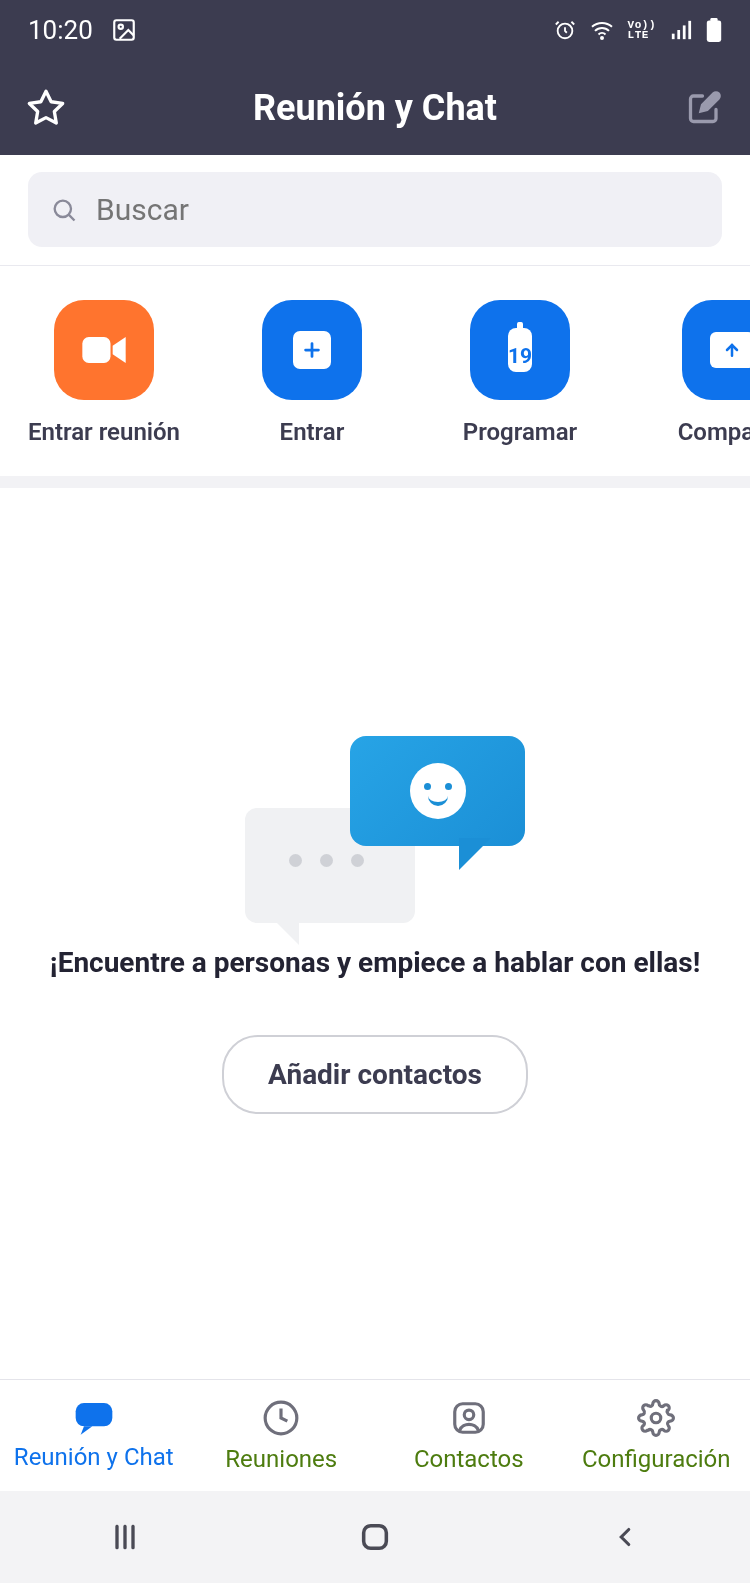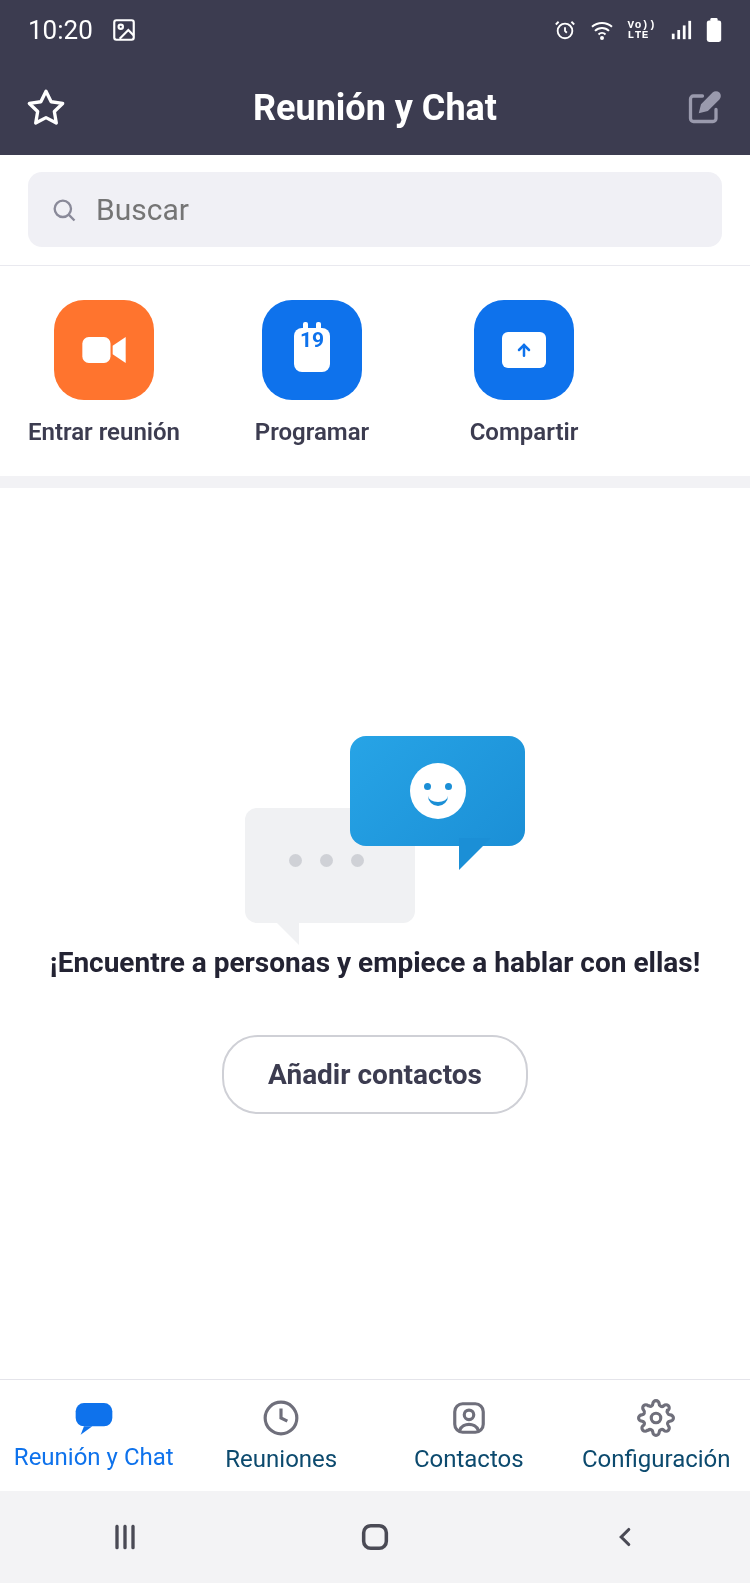--- a/index.html
+++ b/index.html
@@ -39,21 +39,21 @@
     .smile { width:56px; height:56px; border-radius:50%; background:#fff; position:relative; }
     .smile:before, .smile:after { content:""; position:absolute; background:#1b8fd6; border-radius:50%; width:7px; height:7px; top:20px; }
     .smile:before { left:14px; } .smile:after { right:14px; }
     .smile .m { position:absolute; left:18px; top:33px; width:20px; height:10px; border:4px solid #1b8fd6; border-top:none; border-left:none; border-right:none; border-radius:0 0 20px 20px; }
 
     .empty-title { font-size:28px; font-weight:700; color:#232333; text-align:center; }
     .add-btn { margin-top:56px; border:2px solid #cfd0d6; background:#fff; border-radius:36px; padding:21px 44px; font-size:28px; font-weight:700; color:#3c3c50; }
 
     
     .tab-bar { position:absolute; bottom:92px; left:0; right:0; height:112px; border-top:1px solid #e4e4ea; background:#fff; display:flex; }
-    .tab-item { flex:1; display:flex; flex-direction:column; align-items:center; justify-content:center; gap:8px; color:#0c4a6e; font-size:24px; }
+    .tab-item { flex:1; display:flex; flex-direction:column; align-items:center; justify-content:center; gap:8px; color:#4d7c0f; font-size:24px; }
     .tab-item.active { color:#0e72ec; }
 
     
     .android-nav { position:absolute; bottom:0; left:0; right:0; height:92px; background:#f3f3f5; display:flex; align-items:center; justify-content:space-around; }
     .nav-b { width:42px; height:42px; display:flex; align-items:center; justify-content:center; color:#4a4a55; }
 
     svg { display:block; }
   </style>
 </head>
 <body>
@@ -137,24 +137,34 @@
   <div class="action-item">
     <div class="action-tile tile-orange">
       <svg width="52" height="52" viewBox="0 0 24 24" fill="#fff">
           <rect x="2" y="6" width="13" height="12" rx="3"></rect>
           <path d="M16 10l6-4v12l-6-4z"></path>
         </svg>
     </div>
     <div class="action-label">Entrar reunión</div>
   </div>
 
-
   <div class="action-item">
     <div class="action-tile tile-blue">
-      <div style="width:36px;height:44px;background:#fff;border-radius:8px;position:relative;display:flex;justify-content:center;padding-bottom:4px;">
+      <div style="width:38px;height:38px;background:#fff;border-radius:7px;display:flex;align-items:center;justify-content:center;">
+        <svg width="22" height="22" viewBox="0 0 24 24" stroke="#0e72ec" stroke-width="3" stroke-linecap="round">
+            <path d="M12 5v14M5 12h14"></path>
+          </svg>
+      </div>
+    </div>
+    <div class="action-label">Entrar</div>
+  </div>
+
+  <div class="action-item">
+    <div class="action-tile tile-blue">
+      <div style="width:24px;height:44px;background:#fff;border-radius:8px;position:relative;display:flex;align-items:flex-end;justify-content:center;padding-bottom:4px;">
         <span style="position:absolute;top:-6px;left:9px;width:5px;height:9px;background:#fff;border-radius:2px;"></span>
         <span style="position:absolute;top:-6px;right:9px;width:5px;height:9px;background:#fff;border-radius:2px;"></span>
         <span style="color:#0e72ec;font-weight:700;font-size:21px;">19</span>
       </div>
     </div>
     <div class="action-label">Programar</div>
   </div>
 
   <div class="action-item" style="margin-left:4px;">
     <div class="action-tile tile-blue">

